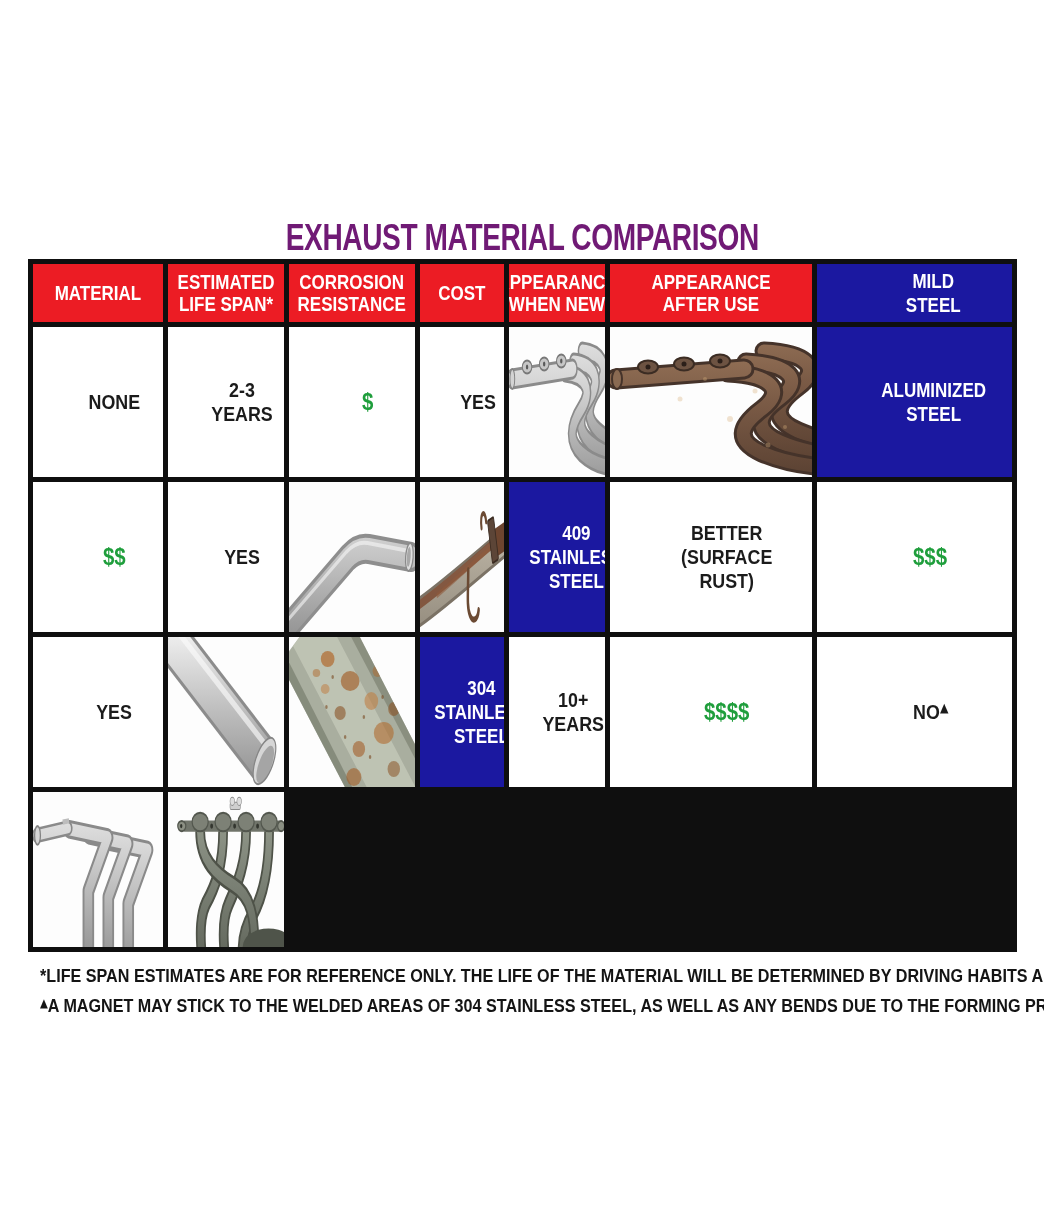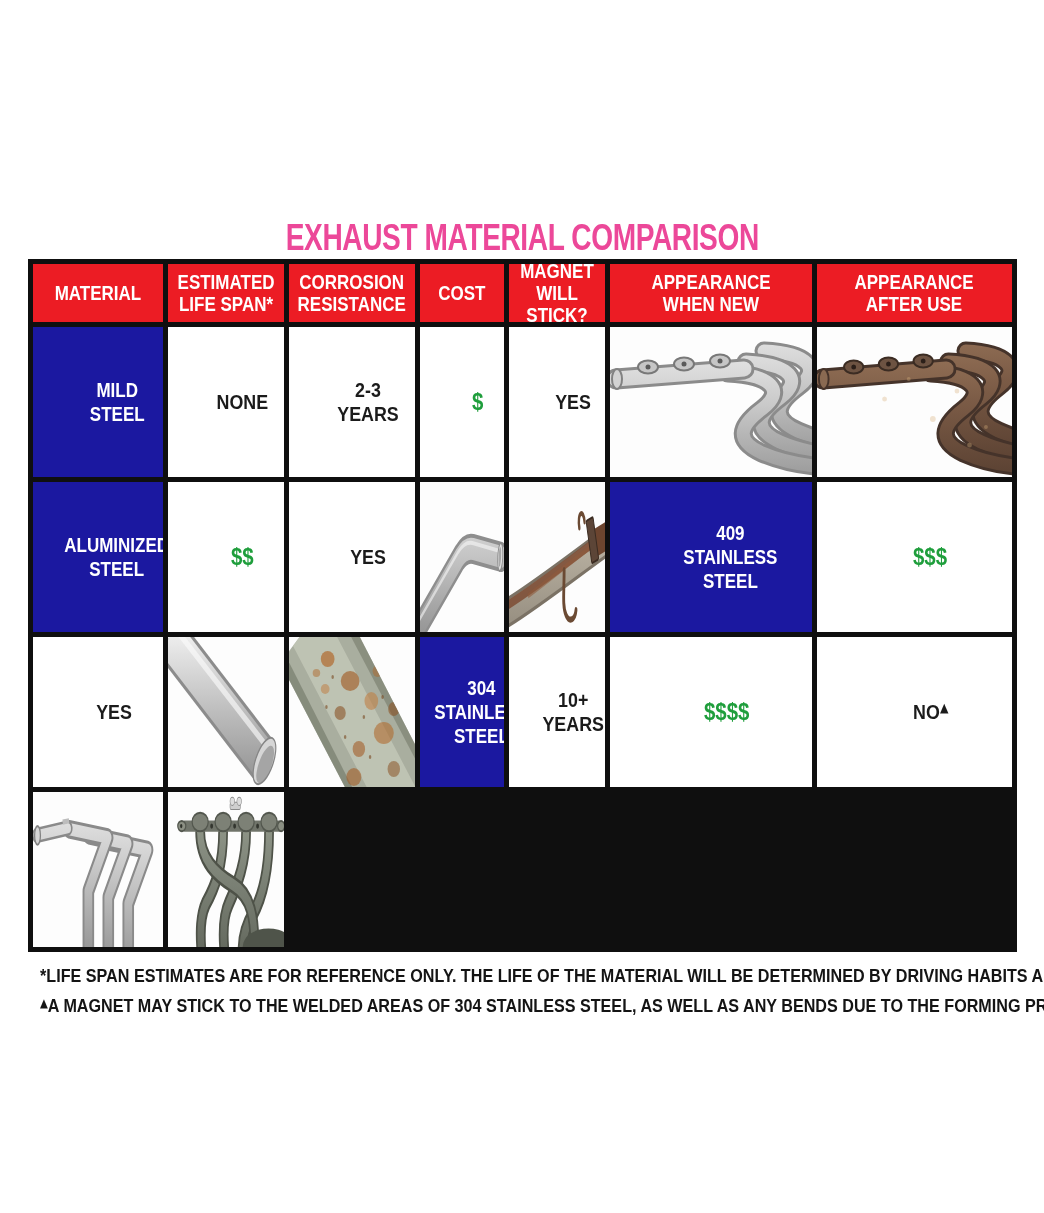--- a/index.html
+++ b/index.html
@@ -1,19 +1,19 @@
 <!DOCTYPE html>
 <html style="--header-red: #EC1C24; --material-blue: #1B18A0; --cost-green: #1F9E3C; --grid-black: #0F0F0F;"><head>
 <meta charset="utf-8">
 <style>
   html,body{margin:0;padding:0;background:#ffffff;}
   .canvas{position:relative;width:1044px;height:1213px;background:#ffffff;
           font-family:"Liberation Sans",sans-serif;overflow:hidden;}
   .title{position:absolute;top:217px;left:0;width:100%;text-align:center;
-         font-weight:bold;font-size:36px;color:#ec4899;letter-spacing:-0.5px;}
+         font-weight:bold;font-size:36px;color:#701a75;letter-spacing:-0.5px;}
   .cnd{display:inline-block;transform:scaleX(.85);transform-origin:center;white-space:pre-line;}
   .title .cnd{transform:scaleX(.78);}
   .grid{position:absolute;left:28px;top:259px;display:grid;
         grid-template-columns:130px 116px 126px 84px 96px 202px 195px;
         grid-template-rows:58px 150px 150px 150px 155px;
         gap:5px;padding:5px;background:var(--grid-black,#0f0f0f);}
   .cell{background:#ffffff;display:flex;align-items:center;justify-content:center;
         text-align:center;overflow:hidden;}
   .hd{background:var(--header-red,#ec1c24);color:#ffffff;font-weight:bold;
       font-size:20px;line-height:1.1;}
@@ -48,24 +48,20 @@
 LIFE SPAN*</span>
       </div>
     <div class="cell hd">
         <span class="cnd">CORROSION
 RESISTANCE</span>
       </div>
     <div class="cell hd">
         <span class="cnd">COST</span>
       </div>
     <div class="cell hd">
-        <span class="cnd">MAGNET
-WILL STICK?</span>
-      </div>
-    <div class="cell hd">
         <span class="cnd">APPEARANCE
 WHEN NEW</span>
       </div>
     <div class="cell hd">
         <span class="cnd">APPEARANCE
 AFTER USE</span>
       </div>
 
     <div class="cell mat">
         <span class="cnd">MILD
@@ -219,20 +215,25 @@
           </g>
         <path d="M148,46 C143,30 157,26 159,40" fill="none" stroke="#6b4a33" stroke-width="5" stroke-linecap="round"></path>
         <path d="M116,88 C116,110 112,124 120,133 C127,141 139,138 141,128" fill="none" stroke="#6b4a33" stroke-width="6" stroke-linecap="round"></path>
       </svg>
     </div>
 
     <div class="cell mat">
         <span class="cnd">409
 STAINLESS
 STEEL</span>
+      </div>
+    <div class="cell val">
+        <span class="cnd">BETTER
+(SURFACE
+RUST)</span>
       </div>
     <div class="cell val cost">
         <span class="cnd">$$$</span>
       </div>
     <div class="cell val">
         <span class="cnd"><span>YES</span><span class="tri"></span></span>
       </div>
     <div class="cell photo" aria-label="Photo: new 409 stainless steel straight pipe">
       <svg viewBox="0 0 202 150" preserveAspectRatio="none">
         <defs>

